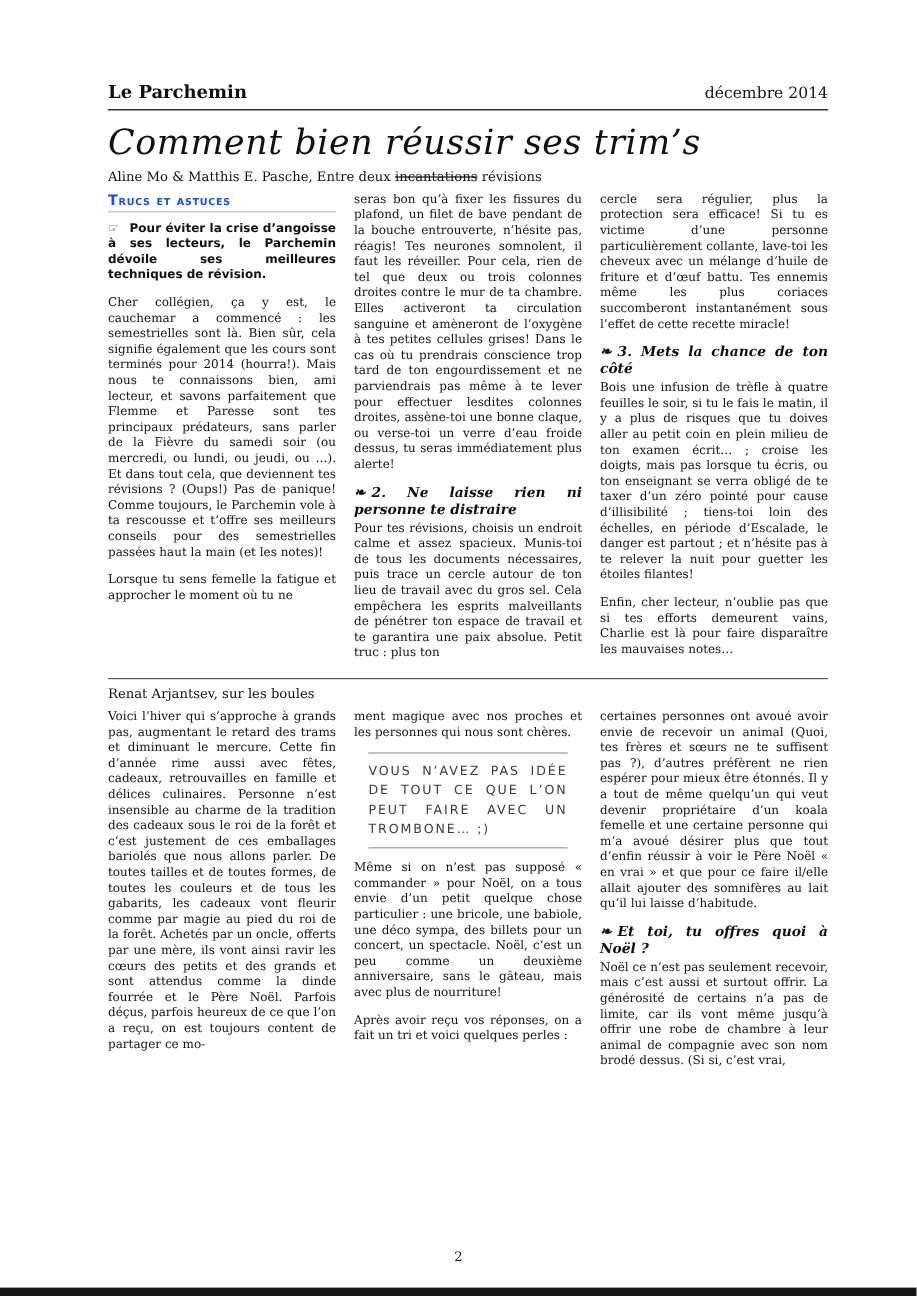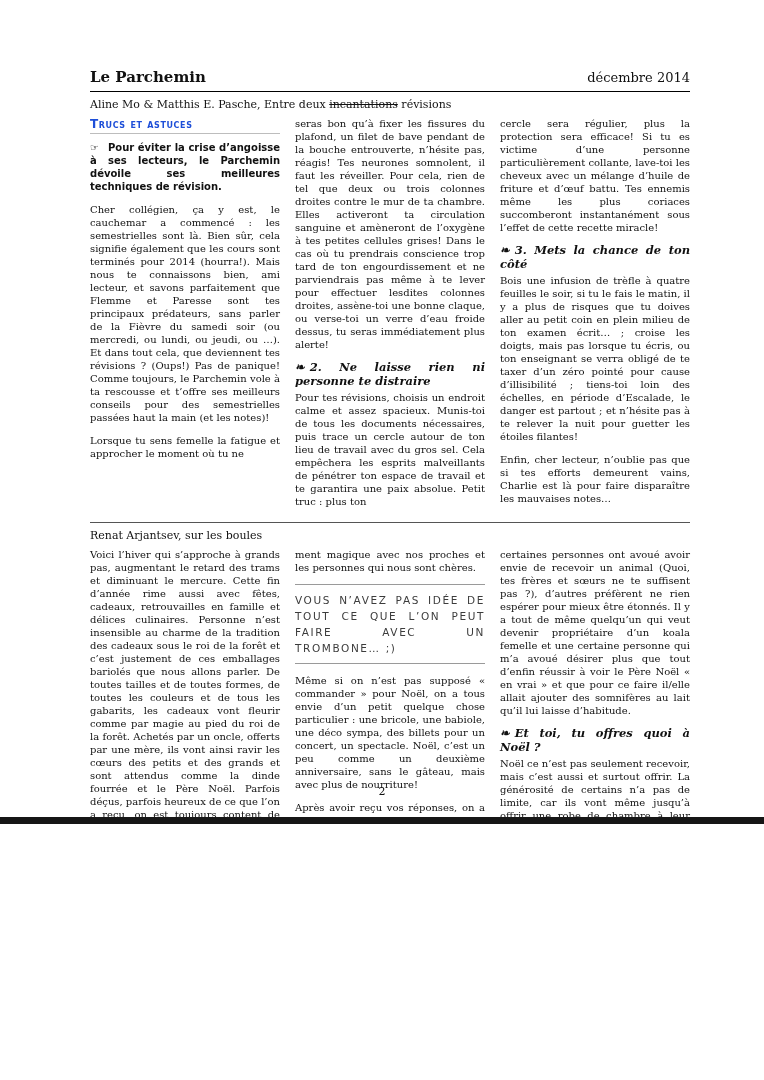--- a/index.html
+++ b/index.html
@@ -1,18 +1,18 @@
 <!DOCTYPE html>
 <html lang="fr"><head>
 <meta charset="utf-8">
 <style>
   * { margin:0; padding:0; box-sizing:border-box; }
   html,body { background:#ffffff; }
   body { font-family:"DejaVu Serif", serif; color:#111; }
-  .page { position:relative; width:764px; height:824px; background:#fff; overflow:hidden; }
+  .page { position:relative; width:764px; height:1080px; background:#fff; overflow:hidden; }
   .content { position:absolute; left:90px; top:0; width:600px; }
 
   
   .runhead { display:flex; justify-content:space-between; align-items:baseline;
              margin-top:68px; padding-bottom:5px; border-bottom:1.5px solid #000; }
   .runhead .pub { font-weight:bold; font-size:15px; }
   .runhead .date { font-size:13px; }
 
   
   .art-title { font-style:italic; font-size:29px; font-weight:500; margin-top:9px; letter-spacing:0.5px; }
@@ -36,36 +36,37 @@
 
   .sub { font-size:11.5px; font-weight:bold; line-height:14px; text-align:justify;
          margin:9px 0 3px 0;font-style:italic; }
   .sub .fleuron { margin-right:5px; }
 
   .art-sep { border:0; border-top:1px solid #555; margin-top:14px; }
 
   .pullquote { font-family:"DejaVu Sans", sans-serif; font-size:10.5px; color:#3c3c3c;
                letter-spacing:1.6px; line-height:16px; text-align:justify;
                border-top:1px solid #9a9a9a; border-bottom:1px solid #9a9a9a;
-               padding:7px 0; margin:10px 0; }
+               padding:7px 0; margin:10px 12px; }
 
   .folio { position:absolute; left:0; width:764px; bottom:26px; text-align:center; font-size:11px; }
   .bottom-edge { position:absolute; left:0; bottom:0; width:764px; height:7px; background:#161616; }
 </style>
 </head>
 <body>
 
 <div class="page">
   <div class="content">
 
     <div class="runhead">
       <span class="pub">Le Parchemin</span>
       <span class="date">décembre 2014</span>
     </div>
 
+    <h1 class="art-title">Comment bien réussir ses trim’s</h1>
 
     <div class="byline">
       <b>Aline Mo &amp; Matthis E. Pasche</b><span>, Entre deux </span><span class="struck">incantations</span><span> révisions</span>
     </div>
 
     <div class="cols">
       <div class="col">
         <div class="kicker">Trucs et astuces</div>
         <p class="lead"><span class="manicule">☞</span><span>Pour éviter la crise d’angoisse à ses lecteurs, le Parchemin dévoile ses meilleures techniques de révision.</span></p>
         <p>Cher collégien, ça y est, le cauchemar a commencé : les semestrielles sont là. Bien sûr, cela signifie également que les cours sont terminés pour 2014 (hourra!). Mais nous te connaissons bien, ami lecteur, et savons parfaitement que Flemme et Paresse sont tes principaux prédateurs, sans parler de la Fièvre du samedi soir (ou mercredi, ou lundi, ou jeudi, ou …). Et dans tout cela, que deviennent tes révisions ? (Oups!) Pas de panique! Comme toujours, le Parchemin vole à ta rescousse et t’offre ses meilleurs conseils pour des semestrielles passées haut la main (et les notes)!</p>

